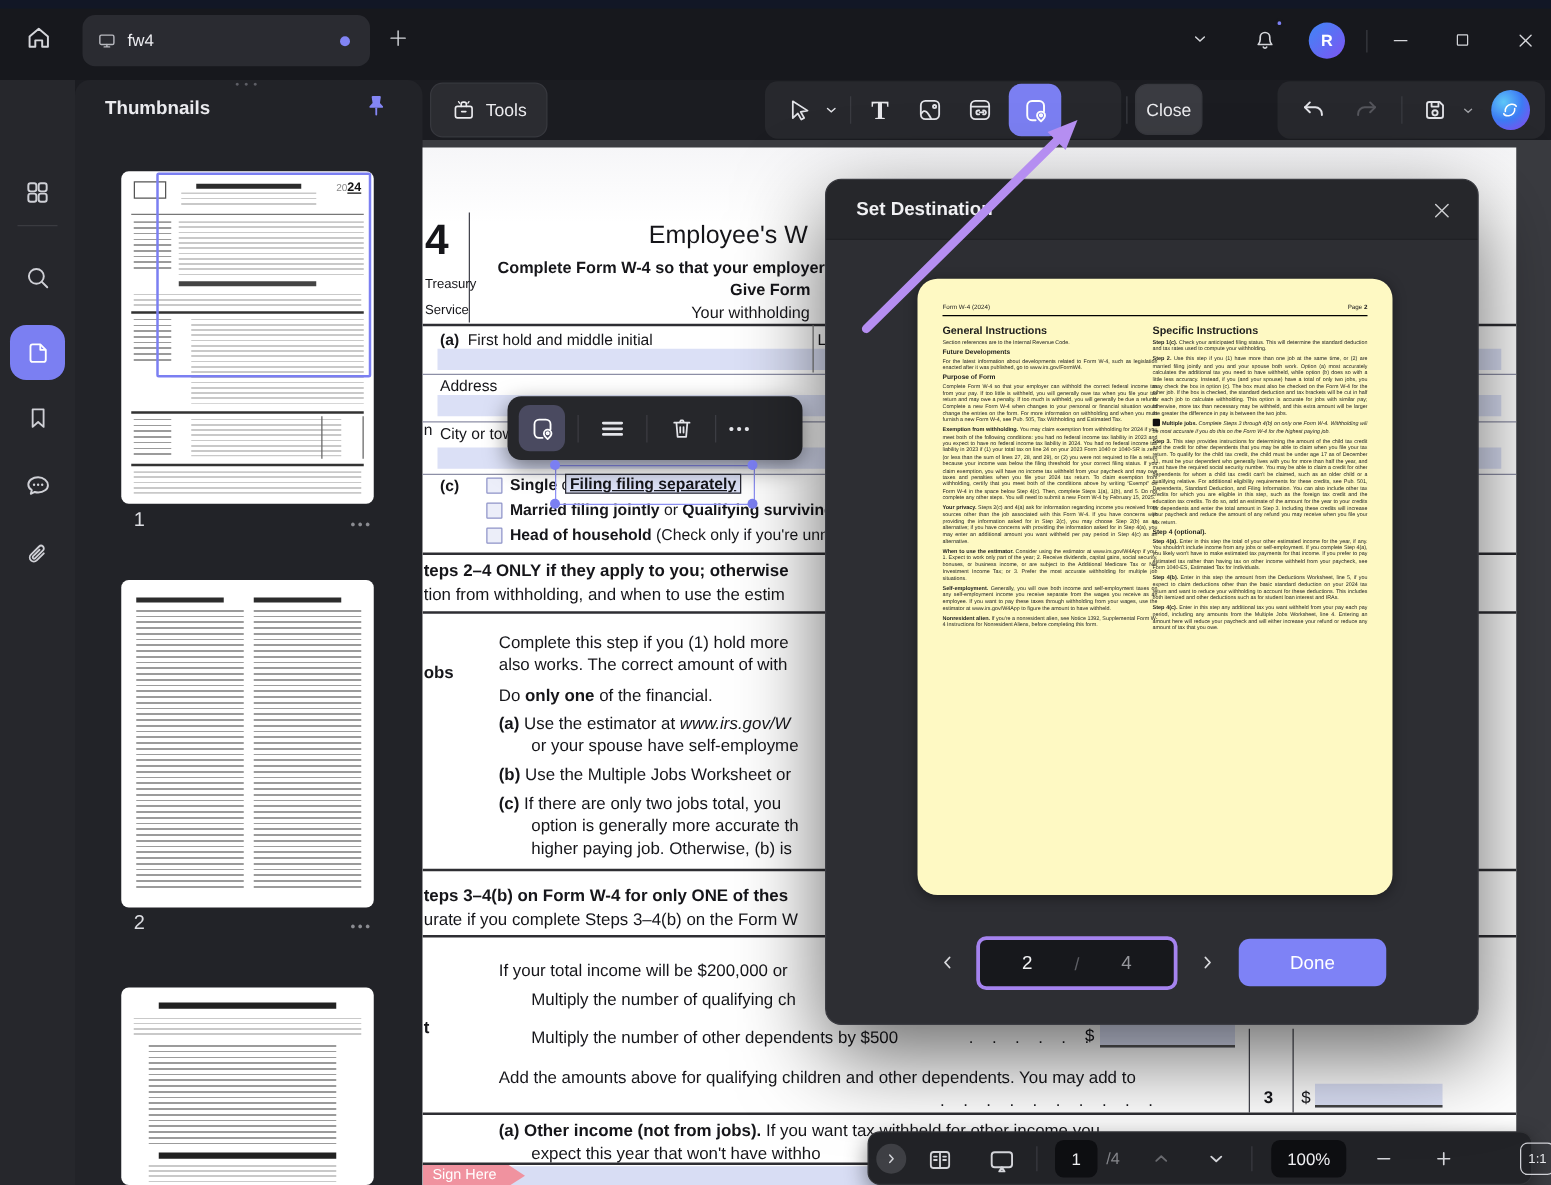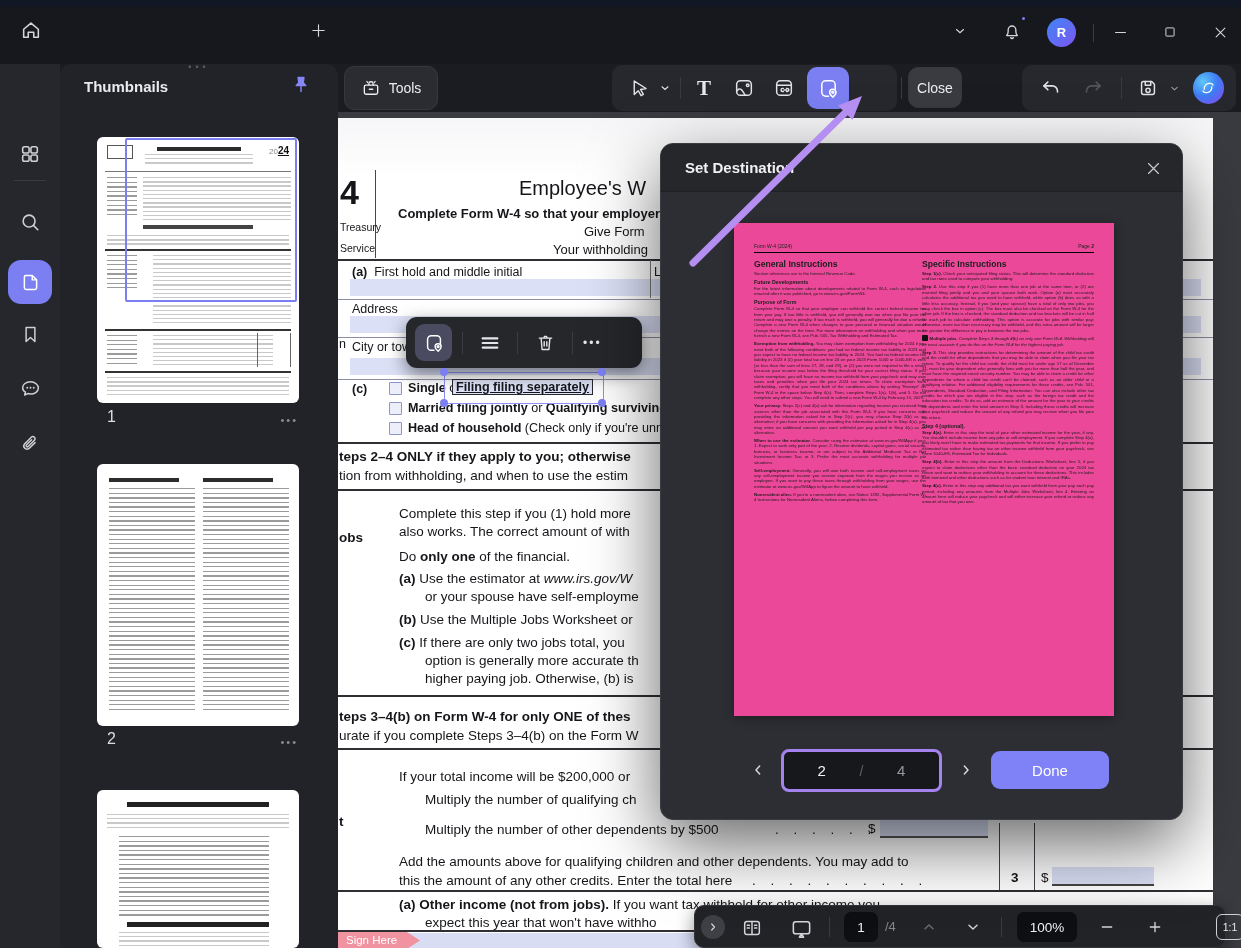--- a/index.html
+++ b/index.html
@@ -79,21 +79,21 @@
   
   .selrect { left:444px; top:372px; width:160px; height:32px; border:1.3px solid #8d90f4; z-index:5; pointer-events:none; }
   .handle-dot { position:absolute; width:8px; height:8px; border-radius:50%; background:#7b7ff2; z-index:7; }
 
   
   .modal { left:660px; top:143px; width:523px; height:677px; background:#2d2e33; border:1px solid #3a3b41; border-radius:13px;
            box-shadow:0 24px 70px rgba(0,0,0,.6); z-index:10; overflow:hidden; }
   .modal-head { position:absolute; left:0; top:0; width:100%; height:48px; background:#26272b; border-bottom:1px solid #202125; }
   .modal-title { position:absolute; left:24px; top:15px; color:#f0f0f3; font-size:15px; font-weight:bold; }
   .modal-x { position:absolute; right:18px; top:13px; width:22px; height:22px; color:#c9cacd; cursor:pointer; }
-  .preview { position:absolute; left:73px; top:79px; width:380px; height:493px; background:#ec4899; box-shadow:0 2px 10px rgba(0,0,0,.35); overflow:hidden; cursor:pointer; }
+  .preview { position:absolute; left:73px; top:79px; width:380px; height:493px; background:#fef9c3; box-shadow:0 2px 10px rgba(0,0,0,.35); overflow:hidden; cursor:pointer;border-radius:16px; }
   .pv-top { position:absolute; left:20px; right:20px; top:20px; font-size:5px; color:#222; }
   .pv-rule { position:absolute; left:20px; right:20px; top:29px; height:1.4px; background:#000; }
   .pv-col { position:absolute; top:34px; width:172px; height:452px; overflow:hidden; color:#1c1c1c; }
   .pv-big { font-size:8.6px; font-weight:bold; margin:2px 0 2px; }
   .pv-h2 { font-size:5.3px; font-weight:bold; margin:2.5px 0 1px; }
   .pvp { font-size:4.3px; line-height:5.4px; text-align:justify; margin-bottom:2.5px; }
   .pvp b { font-size:4.4px; }
   .pvicon { display:inline-block; width:6px; height:6px; background:#111; border-radius:1px; vertical-align:-1px; margin-right:1.5px; }
   .chevbtn { position:absolute; width:22px; height:22px; color:#d8d9dd; cursor:pointer; display:flex; align-items:center; justify-content:center; }
   .pagebox { position:absolute; left:120px; top:605px; width:161px; height:43px; border:3px solid #a583ef; border-radius:8px;
@@ -121,20 +121,28 @@
 <body>
 
 <div class="app">
 
   <div class="ab topstrip"></div>
   <div class="ab titlebar">
     <div class="ab iconbtn" style="left:16px;top:8px;width:30px;height:30px">
       <svg width="22" height="22" viewBox="0 0 24 24" fill="none" stroke="currentColor" stroke-width="1.7" stroke-linecap="round" stroke-linejoin="round">
           <path d="M4 11.2 12 4.4l8 6.8V20h-5v-5.5h-6V20H4z"></path>
         </svg>
+    </div>
+    <div class="ab flex tab">
+      <svg width="15" height="15" viewBox="0 0 24 24" fill="none" stroke="#b9bac0" stroke-width="1.8" stroke-linecap="round">
+          <rect x="3" y="5" width="18" height="12" rx="2"></rect>
+          <path d="M12 17v3M8.5 20h7"></path>
+        </svg>
+      <span class="tab-label">fw4</span>
+      <span class="tab-dot"></span>
     </div>
     <div class="ab iconbtn" style="left:305px;top:10px;width:26px;height:26px">
       <svg width="17" height="17" viewBox="0 0 24 24" fill="none" stroke="currentColor" stroke-width="1.6" stroke-linecap="round">
           <path d="M12 4v16M4 12h16"></path>
         </svg>
     </div>
     <div class="ab iconbtn" style="left:948px;top:12px;width:24px;height:24px">
       <svg width="14" height="14" viewBox="0 0 24 24" fill="none" stroke="currentColor" stroke-width="2" stroke-linecap="round">
           <path d="M6 9.5 12 15l6-5.5"></path>
         </svg>
@@ -345,21 +353,21 @@
 
   <div class="ab canvas">
     <div class="docpage">
 
       <div class="dl" style="left:2px;top:55px;font-size:34px;font-weight:bold">4</div>
       <div class="vl" style="left:37px;top:52px;height:88px"></div>
       <div class="dl" style="left:2px;top:103px;font-size:10.5px">Treasury</div>
       <div class="dl" style="left:2px;top:124px;font-size:10.5px">Service</div>
       <div class="dl" style="left:181px;top:59px;font-size:20px;font-weight:normal">Employee's W</div>
       <div class="dl" style="left:60px;top:88px;font-weight:bold;font-size:13px">Complete Form W-4 so that your employer</div>
-      <div class="dl" style="left:246px;top:106px;font-weight:normal;font-size:13px">Give Form</div>
+      <div class="dl" style="left:246px;top:106px;font-weight:bold;font-size:13px">Give Form</div>
       <div class="dl" style="left:215px;top:124px;font-weight:normal;font-size:13px">Your withholding</div>
       <div class="hl" style="left:0;top:141px;width:875px"></div>
 
       <div class="dl" style="left:14px;top:147px;font-size:12.5px"><b>(a)</b>&nbsp;&nbsp;<span>First hold and middle initial</span></div>
       <div class="dl" style="left:316px;top:147px;font-size:12.5px">L</div>
       <div class="band" style="left:12px;top:161px;width:851px"></div>
       <div class="vl" style="left:312px;top:142px;height:38px;background:#777"></div>
       <div class="hlt" style="left:0;top:181px;width:875px"></div>
       <div class="dl" style="left:14px;top:184px;font-size:12.5px">Address</div>
       <div class="band" style="left:12px;top:198px;width:851px"></div>
@@ -399,21 +407,20 @@
       <div class="hl2" style="left:0;top:630px;width:875px"></div>
 
       <div class="dl" style="left:1px;top:696px;font-weight:bold">t</div>
       <div class="dl" style="left:61px;top:651px">If your total income will be $200,000 or</div>
       <div class="dl" style="left:87px;top: 674px">Multiply the number of qualifying ch</div>
       <div class="dl" style="left:87px;top:704px">Multiply the number of other dependents by $500</div>
       <div class="dl dots" style="left:437px;top:704px">. . . . . .</div>
       <div class="dl" style="left:530px;top:703px">$</div>
       <div class="band" style="left:542px;top:702px;width:108px;border-bottom:2px solid #555;height:18px"></div>
       <div class="dl" style="left:61px;top:736px">Add the amounts above for qualifying children and other dependents. You may add to</div>
-      <div class="dl" style="left:61px;top:755px">this the amount of any other credits. Enter the total here</div>
       <div class="dl dots" style="left:414px;top:755px">. . . . . . . . . .</div>
       <div class="vl" style="left:661px;top:705px;height:67px"></div>
       <div class="vl" style="left:696px;top:705px;height:67px"></div>
       <div class="dl" style="left:673px;top:752px;font-weight:bold">3</div>
       <div class="dl" style="left:703px;top:752px">$</div>
       <div class="band" style="left:714px;top:749px;width:102px;border-bottom:2px solid #444;height:19px"></div>
       <div class="hl" style="left:0;top:772px;width:875px"></div>
 
       <div class="dl" style="left:61px;top:779px"><b>(a) Other income (not from jobs).</b> <span>If you want tax withheld for other income you</span></div>
       <div class="dl" style="left:87px;top:797px">expect this year that won't have withho</div>

